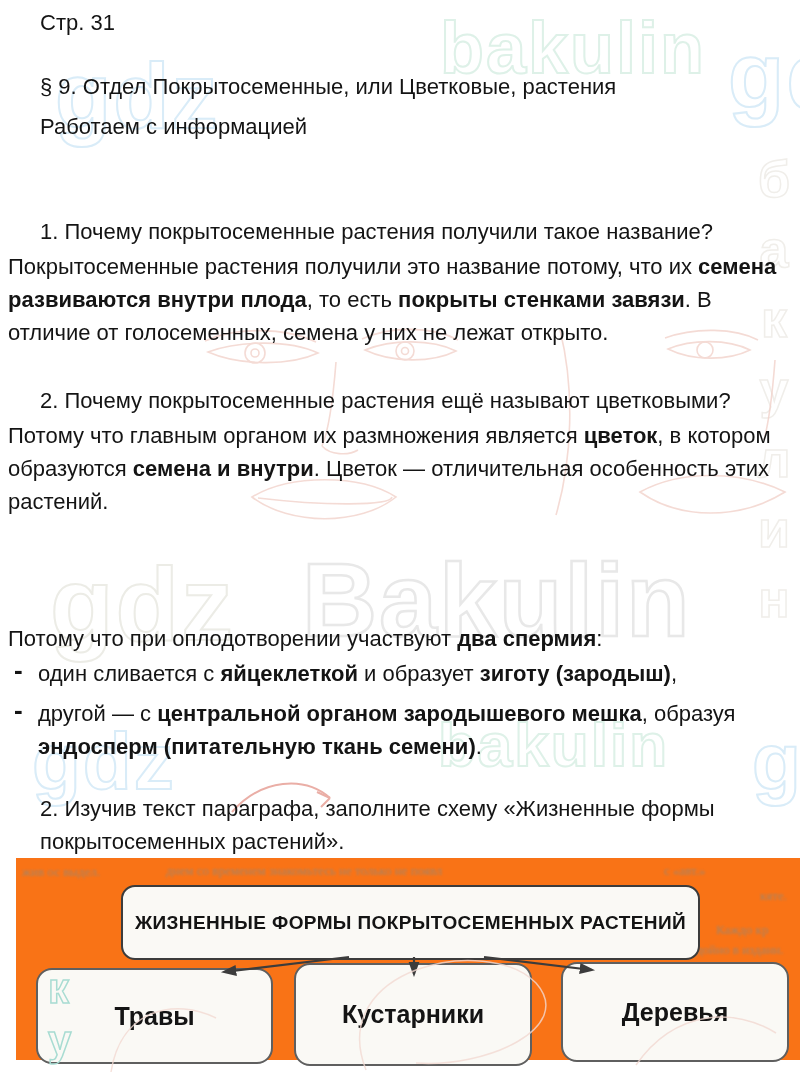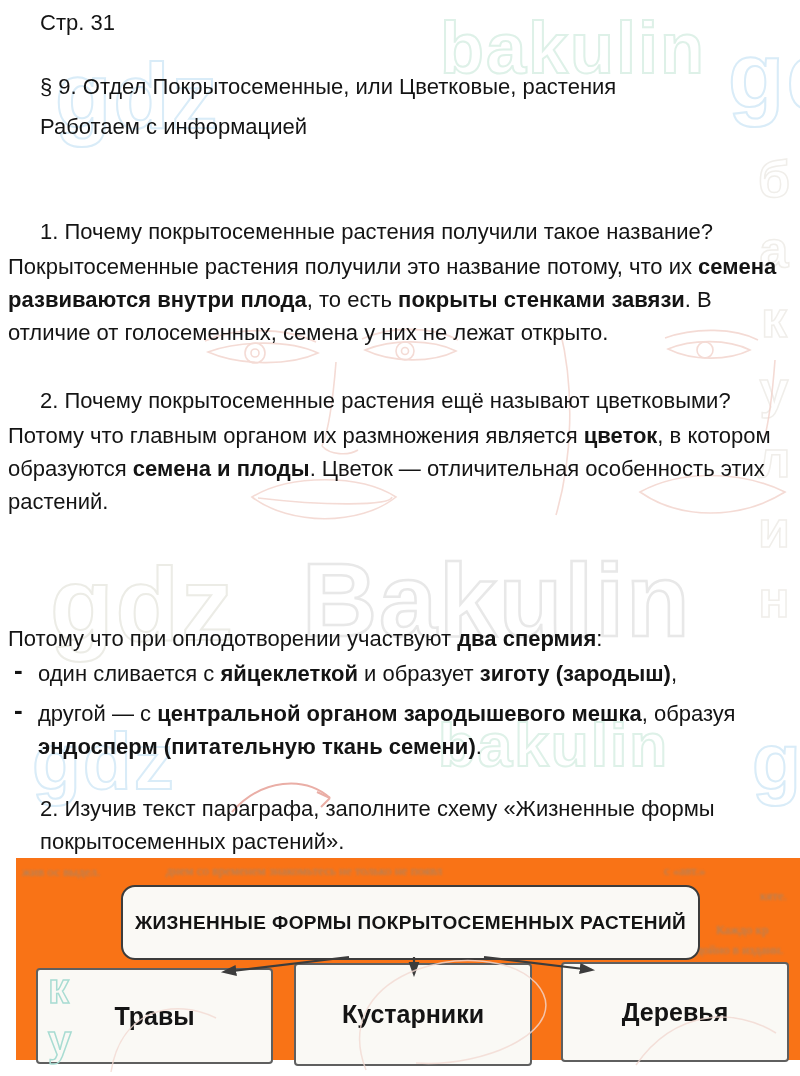--- a/index.html
+++ b/index.html
@@ -22,21 +22,21 @@
   .sketch{position:absolute;left:0;top:0;z-index:0;pointer-events:none;}
   
   .blk{position:absolute;left:8px;width:772px;font-size:22px;line-height:33px;z-index:2;}
   .bold{font-weight:400;margin-left:32px;}
   .b{font-weight:700;}
   .bullet{padding-left:30px;}
   .dash{position:absolute;left:6px;top:-3px;font-weight:700;font-size:26px;}
   
   .scan{position:absolute;left:16px;top:858px;width:800px;height:202px;background:#f97316;z-index:1;}
   .scan-box{
-    position:absolute;background:#faf9f5;border:2px solid #5f5f5f;border-radius:4px;
+    position:absolute;background:#faf9f5;border:2px solid #5f5f5f;border-radius:16px;
     display:flex;align-items:center;justify-content:center;z-index:3;
   }
   .scan-title{
     border:2.5px solid #3c3c3c;border-radius:14px;font-weight:700;font-size:19px;
     letter-spacing:0.4px;text-align:center;
   }
   .scan-node{font-weight:700;font-size:25px;}
   .scan-svg{position:absolute;left:0;top:0;z-index:4;pointer-events:none;}
   .artifact{
     position:absolute;font-family:"Liberation Serif", serif;font-size:13px;color:#8f897b;
@@ -89,21 +89,21 @@
   <div class="blk bold" style="top:6px;">Стр. 31</div>
 
   <div class="blk bold" style="top:70px;">§ 9. Отдел Покрытосеменные, или Цветковые, растения</div>
   <div class="blk bold" style="top:110px;">Работаем с информацией</div>
 
 
   <div class="blk bold" style="top:215px;">1. Почему покрытосеменные растения получили такое название?</div>
   <div class="blk" style="top:250px;"><span>Покрытосеменные растения получили это название потому, что их </span><span class="b">семена развиваются внутри плода</span><span>, то есть </span><span class="b">покрыты стенками завязи</span><span>. В отличие от голосеменных, семена у них не лежат открыто.</span></div>
 
   <div class="blk bold" style="top:384px;">2. Почему покрытосеменные растения ещё называют цветковыми?</div>
-  <div class="blk" style="top:419px;"><span>Потому что главным органом их размножения является </span><span class="b">цветок</span><span>, в котором образуются </span><span class="b">семена и плоды</span><span>. Цветок — отличительная особенность этих растений.</span></div>
+  <div class="blk" style="top:419px;"><span>Потому что главным органом их размножения является </span><span class="b">цветок</span><span>, в котором образуются </span><span class="b">семена и внутри</span><span>. Цветок — отличительная особенность этих растений.</span></div>
 
   <div class="blk" style="top:622px;"><span>Потому что при оплодотворении участвуют </span><span class="b">два спермия</span><span>:</span></div>
 
   <div class="blk bullet" style="top:657px;">
     <span class="dash">-</span>
     <span><span>один сливается с </span><span class="b">яйцеклеткой</span><span> и образует </span><span class="b">зиготу (зародыш)</span><span>,</span></span>
   </div>
   <div class="blk bullet" style="top:697px;">
     <span class="dash">-</span>
     <span><span>другой — с </span><span class="b">центральной органом зародышевого мешка</span><span>, образуя </span><span class="b">эндосперм (питательную ткань семени)</span><span>.</span></span>

